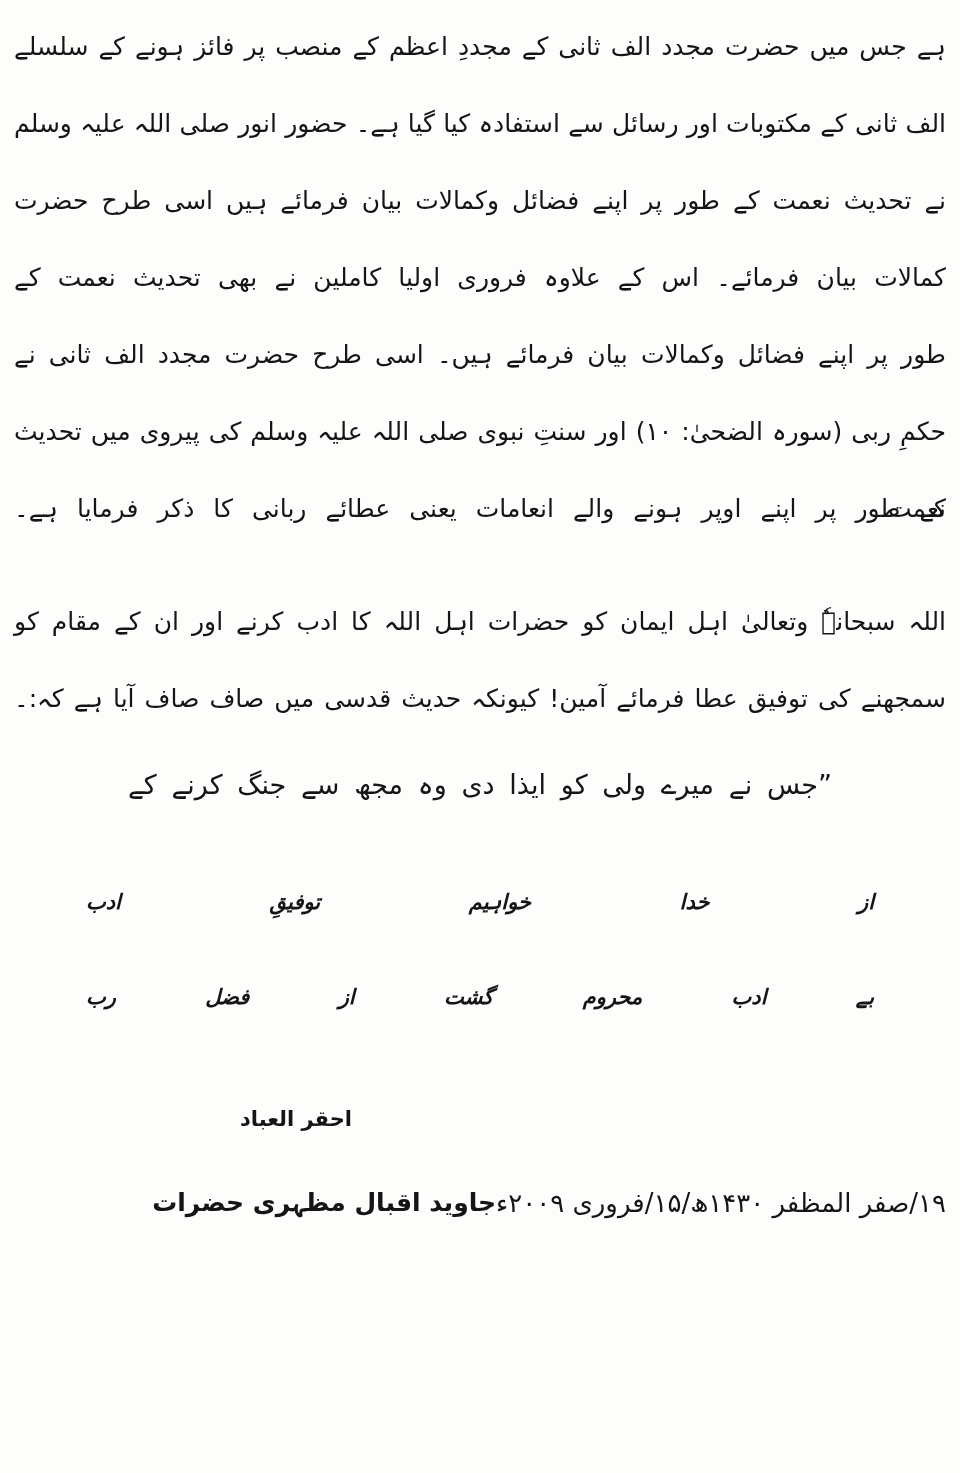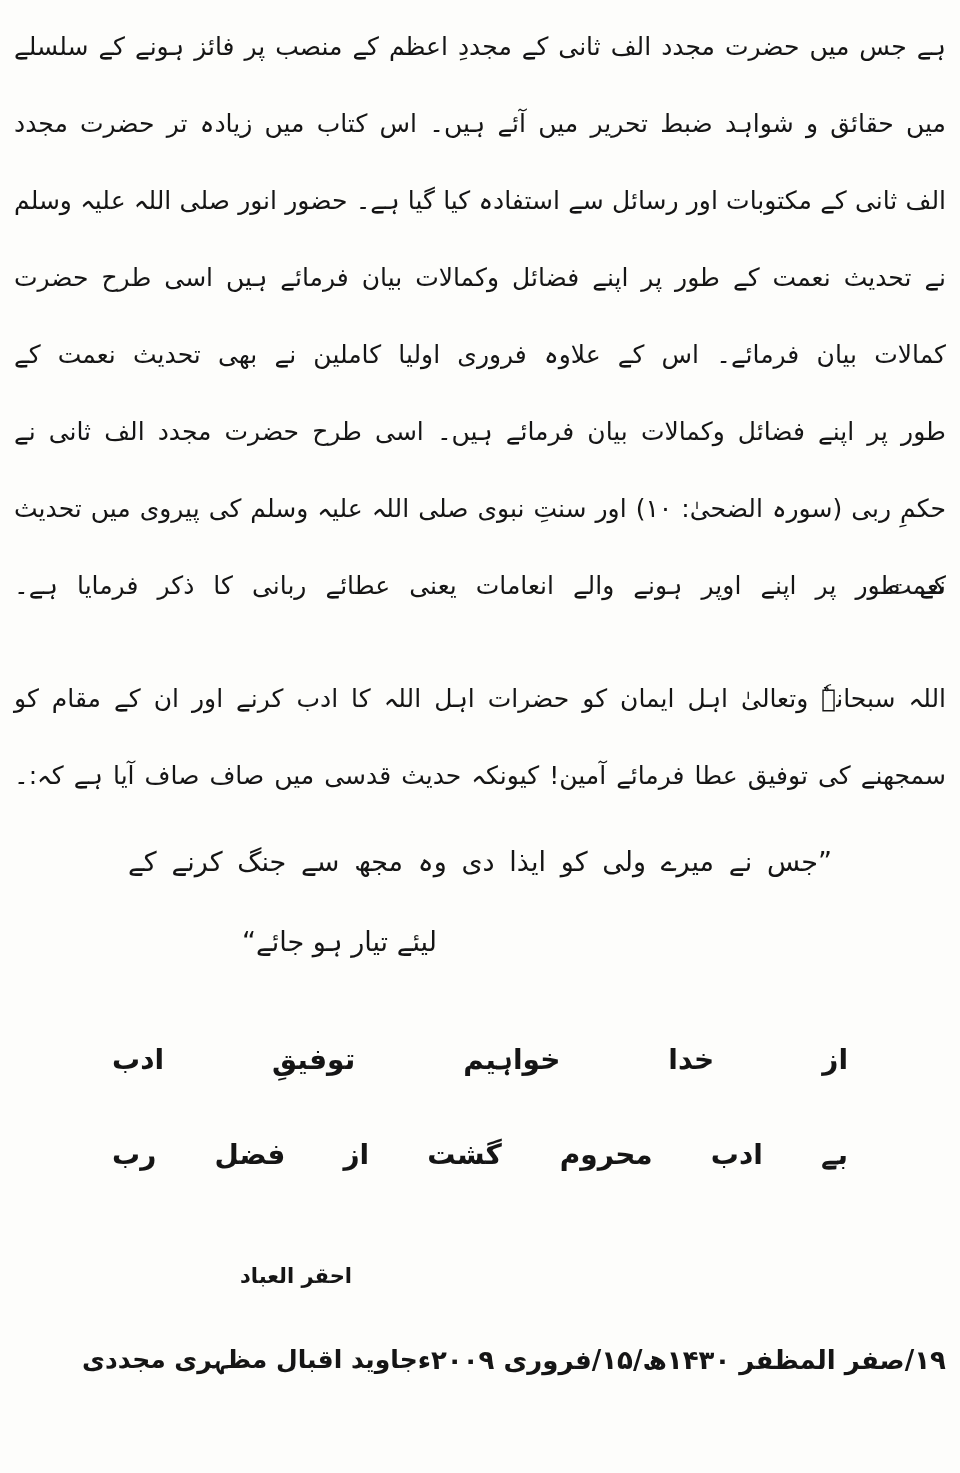--- a/index.html
+++ b/index.html
@@ -46,26 +46,27 @@
     font-size: 27px;
     line-height: 80px;
     height: 80px;
     width: fit-content;
     margin-right: 515px;
     white-space: nowrap;
   }
 
   .couplet { margin-top: 30px; font-weight: bold; }
   .coupletline {
-    font-size: 28px;
+    font-size: 21px;
     line-height: 95px;
     height: 95px;
-    margin: 0 104px;
+    margin: 0 78px;
     text-align: justify;
     text-align-last: justify;
+    font-style: italic;
   }
 
   .sig-honorific {
     margin-top: 48px;
     margin-right: 600px;
     width: fit-content;
     font-size: 21px;
     line-height: 52px;
     height: 52px;
     font-weight: bold;
@@ -73,54 +74,52 @@
   }
   .sig-row {
     margin-top: 30px;
     display: flex;
     justify-content: space-between;
     align-items: center;
     padding: 0 6px 0 255px;
     line-height: 56px;
     height: 56px;
   }
-  .sig-date { font-size: 26px; font-weight: bold; white-space: nowrap; text-align: center; }
+  .sig-date { font-size: 26px; font-weight: normal; white-space: nowrap; text-align: center; }
   .sig-name { font-size: 25px; font-weight: bold; white-space: nowrap; }
 </style>
 </head>
 <body>
 
 <div class="page">
 
   <div class="para1">
     <div class="bodyline">ہے جس میں حضرت مجدد الف ثانی کے مجددِ اعظم کے منصب پر فائز ہونے کے سلسلے</div>
-    <div class="bodyline">میں حقائق و شواہد ضبط تحریر میں آئے ہیں۔ اس کتاب میں زیادہ تر حضرت مجدد</div>
     <div class="bodyline">الف ثانی کے مکتوبات اور رسائل سے استفادہ کیا گیا ہے۔ حضور انور صلی اللہ علیہ وسلم</div>
     <div class="bodyline">نے تحدیث نعمت کے طور پر اپنے فضائل وکمالات بیان فرمائے ہیں اسی طرح حضرت</div>
     <div class="bodyline">کمالات بیان فرمائے۔ اس کے علاوہ فروری اولیا کاملین نے بھی تحدیث نعمت کے</div>
     <div class="bodyline">طور پر اپنے فضائل وکمالات بیان فرمائے ہیں۔ اسی طرح حضرت مجدد الف ثانی نے</div>
     <div class="bodyline">حکمِ ربی (سورہ الضحیٰ: ۱۰) اور سنتِ نبوی صلی اللہ علیہ وسلم کی پیروی میں تحدیث نعمت</div>
     <div class="bodyline">کے طور پر اپنے اوپر ہونے والے انعامات یعنی عطائے ربانی کا ذکر فرمایا ہے۔</div>
   </div>
 
   <div class="para2">
     <div class="bodyline">اللہ سبحانہٗ وتعالیٰ اہل ایمان کو حضرات اہل اللہ کا ادب کرنے اور ان کے مقام کو</div>
     <div class="bodyline">سمجھنے کی توفیق عطا فرمائے آمین! کیونکہ حدیث قدسی میں صاف صاف آیا ہے کہ:۔</div>
   </div>
 
   <div class="quote">
     <div class="quoteline1">”جس نے میرے ولی کو ایذا دی وہ مجھ سے جنگ کرنے کے</div>
-    <div class="quoteline2">لیئے تیار ہو جائے“</div>
   </div>
 
   <div class="couplet">
     <div class="coupletline">از خدا خواہیم توفیقِ ادب</div>
     <div class="coupletline">بے ادب محروم گشت از فضل رب</div>
   </div>
 
   <div class="sig-honorific">احقر العباد</div>
 
   <div class="sig-row">
     <div class="sig-date">۱۹/صفر المظفر ۱۴۳۰ھ/۱۵/فروری ۲۰۰۹ء</div>
-    <div class="sig-name">جاوید اقبال مظہری مجددی</div>
+    <div class="sig-name">جاوید اقبال مظہری حضرات</div>
   </div>
 
 </div>
 
 </body></html>

